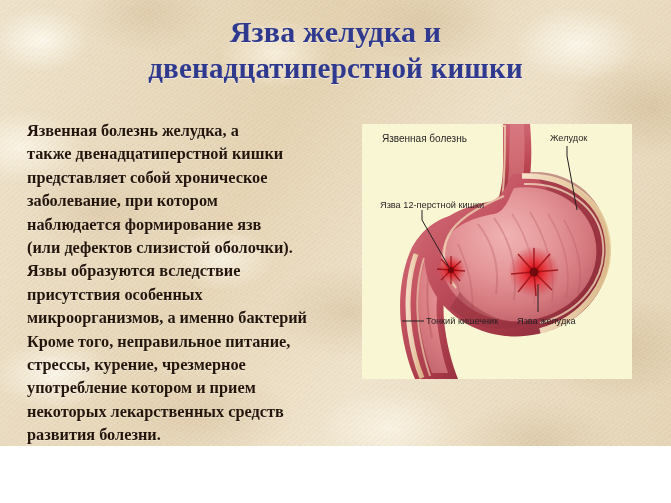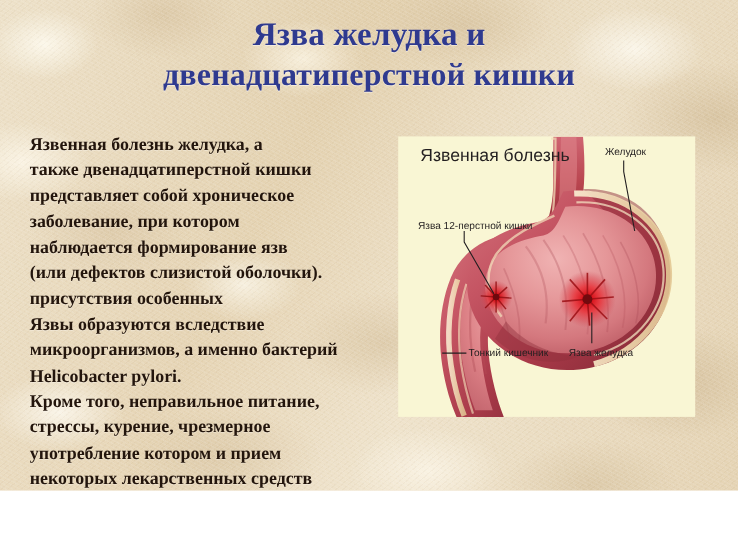--- a/index.html
+++ b/index.html
@@ -91,21 +91,21 @@
     width: 270px;
     height: 255px;
     background: #f9f6d4;
     overflow: hidden;
   }
   .illu-title {
     position: absolute;
     left: 20px;
     top: 9px;
     font-family: "Liberation Sans", "DejaVu Sans", sans-serif;
-    font-size: 16px;
+    font-size: 10px;
     font-weight: 400;
     color: #231f20;
     white-space: nowrap;
   }
   .lbl {
     position: absolute;
     font-family: "Liberation Sans", "DejaVu Sans", sans-serif;
     font-size: 9.2px;
     font-weight: 400;
     color: #231f20;
@@ -130,24 +130,23 @@
     <span class="title-line l2">двенадцатиперстной кишки</span>
   </div>
 
   <div class="body-text">
     <p>Язвенная болезнь желудка, а</p>
     <p>также двенадцатиперстной кишки</p>
     <p>представляет собой хроническое</p>
     <p>заболевание, при котором</p>
     <p>наблюдается формирование язв</p>
     <p>(или дефектов слизистой оболочки).</p>
+    <p>Язвы образуются вследствие</p>
     <p>присутствия особенных</p>
-    <p>Язвы образуются вследствие</p>
     <p>микроорганизмов, а именно бактерий</p>
-    <p>Helicobacter pylori.</p>
     <p>Кроме того, неправильное питание,</p>
     <p>стрессы, курение, чрезмерное</p>
     <p>употребление котором и прием</p>
     <p>некоторых лекарственных средств</p>
     <p>развития болезни.</p>
   </div>
 
   <div class="illustration">
 
     <svg class="anatomy" viewBox="0 0 270 255" width="270" height="255">

